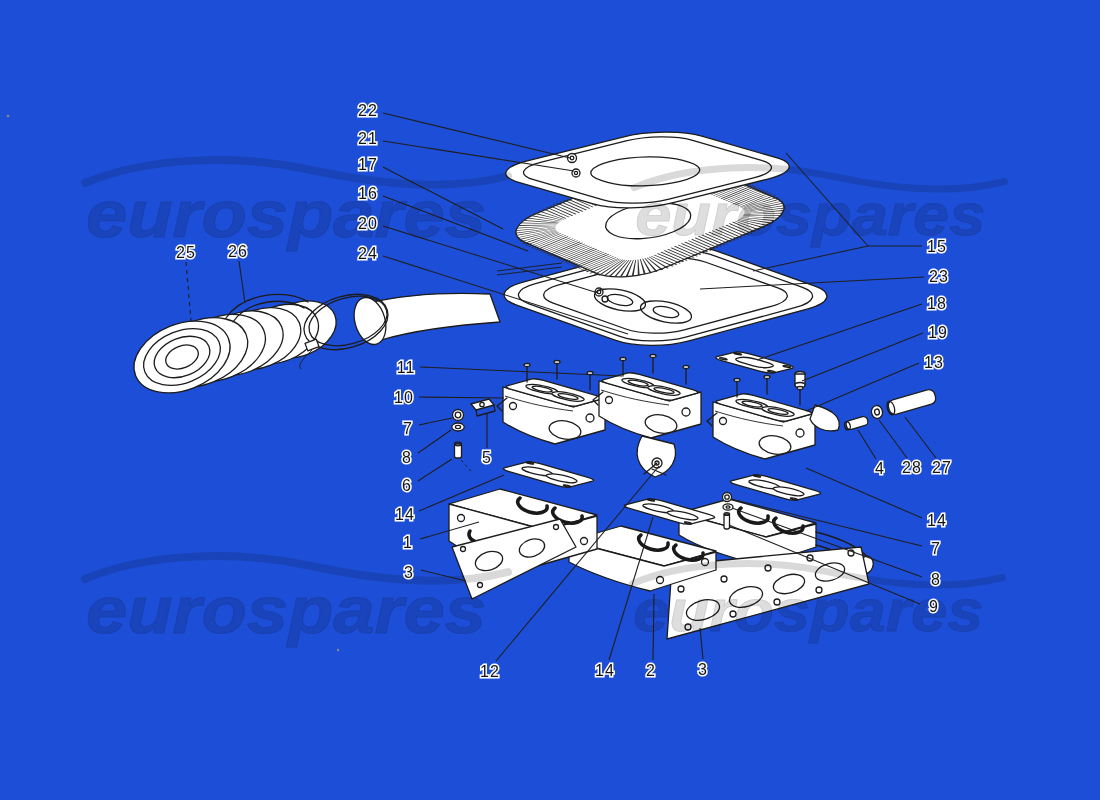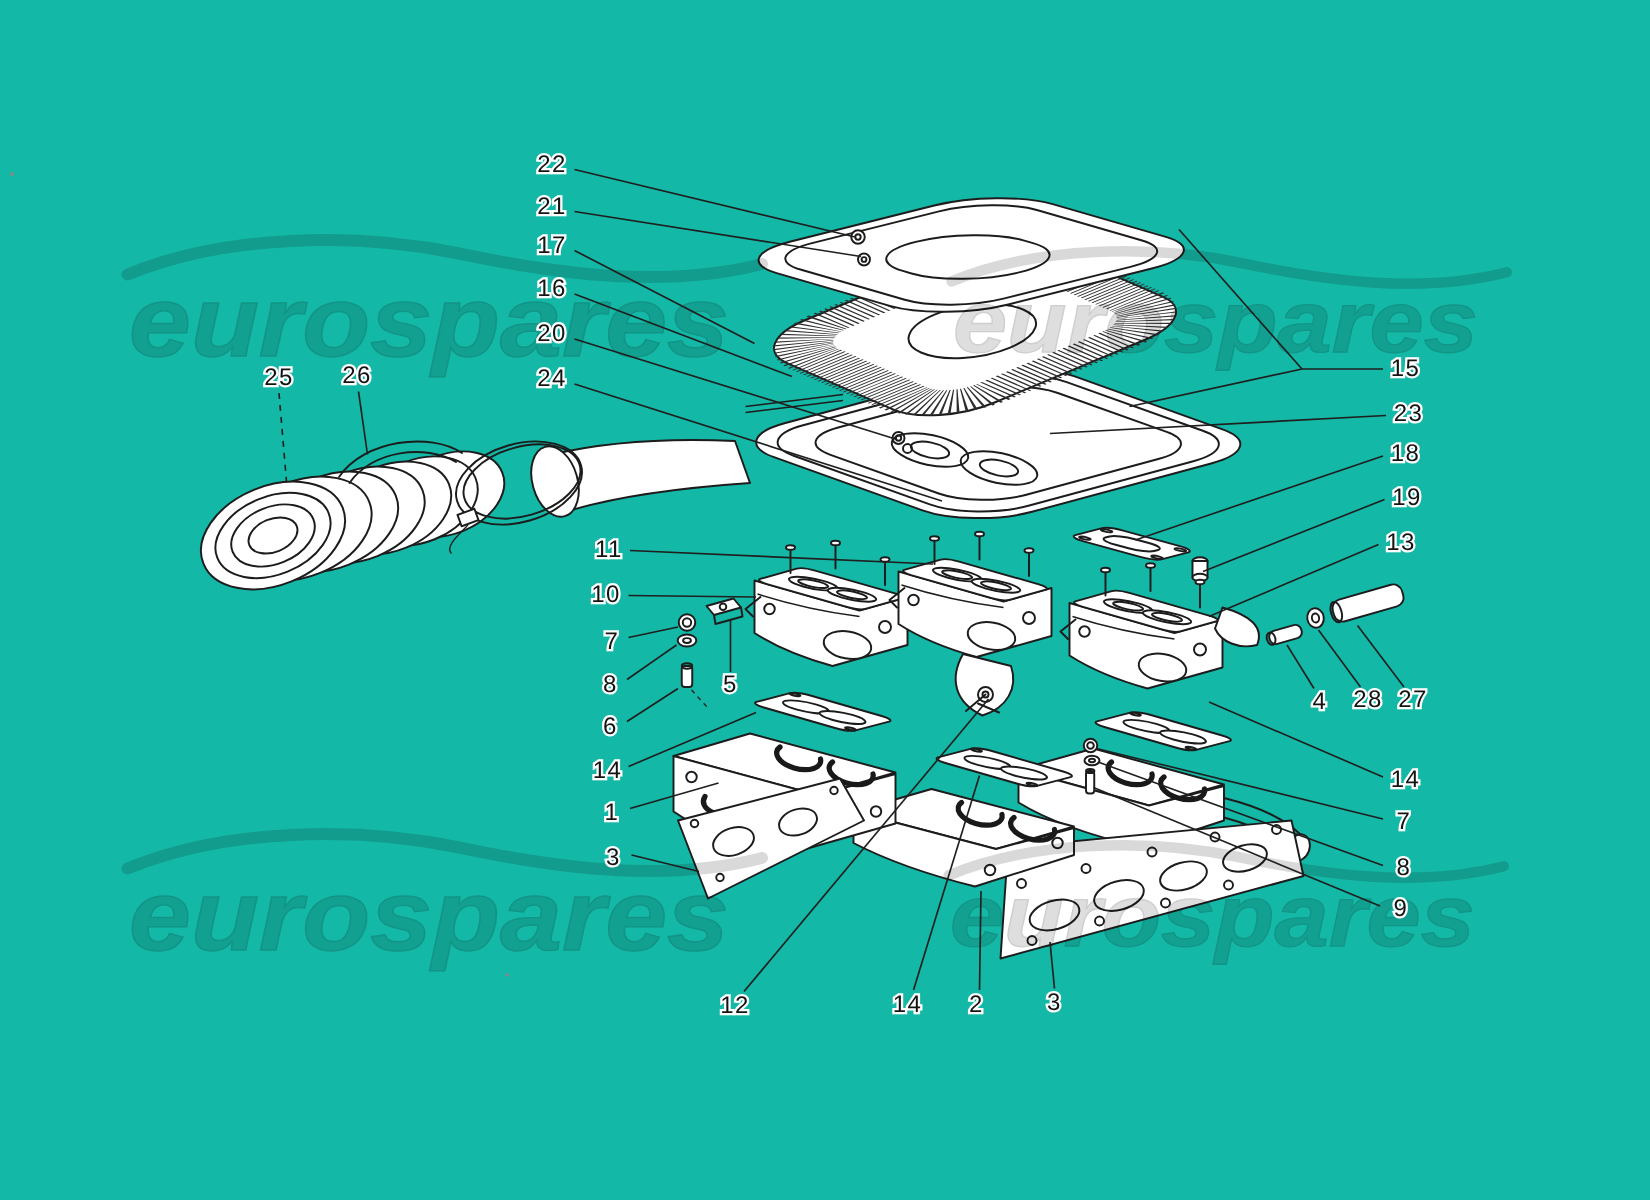--- a/index.html
+++ b/index.html
@@ -1,16 +1,16 @@
 <!DOCTYPE html>
 <html><head>
 <meta charset="utf-8">
 <style>
   html,body{margin:0;padding:0;background:#ffffff;}
-  .canvas{position:relative;width:1100px;height:800px;background:#14b8a6;overflow:hidden;
+  .canvas{position:relative;width:1100px;height:800px;background:#1d4ed8;overflow:hidden;
           font-family:"Liberation Sans",sans-serif;}
   svg{display:block;}
   .fw{fill:#ffffff;stroke:#1c1c1c;stroke-width:1.3;stroke-linejoin:round;stroke-linecap:round;}
   .nf{fill:none;stroke:#1c1c1c;stroke-width:1.3;stroke-linejoin:round;stroke-linecap:round;}
   .thin{fill:none;stroke:#1c1c1c;stroke-width:0.9;}
   .bore{fill:none;stroke:#191919;stroke-width:3.5;stroke-linecap:round;}
   .leader{stroke:#1f1f1f;stroke-width:1.1;fill:none;}
   .leader.dashed{stroke-dasharray:4 4;}
   .part-num{font-family:"Liberation Sans",sans-serif;font-size:16px;fill:#141414;
             text-anchor:middle;dominant-baseline:central;letter-spacing:1px;

